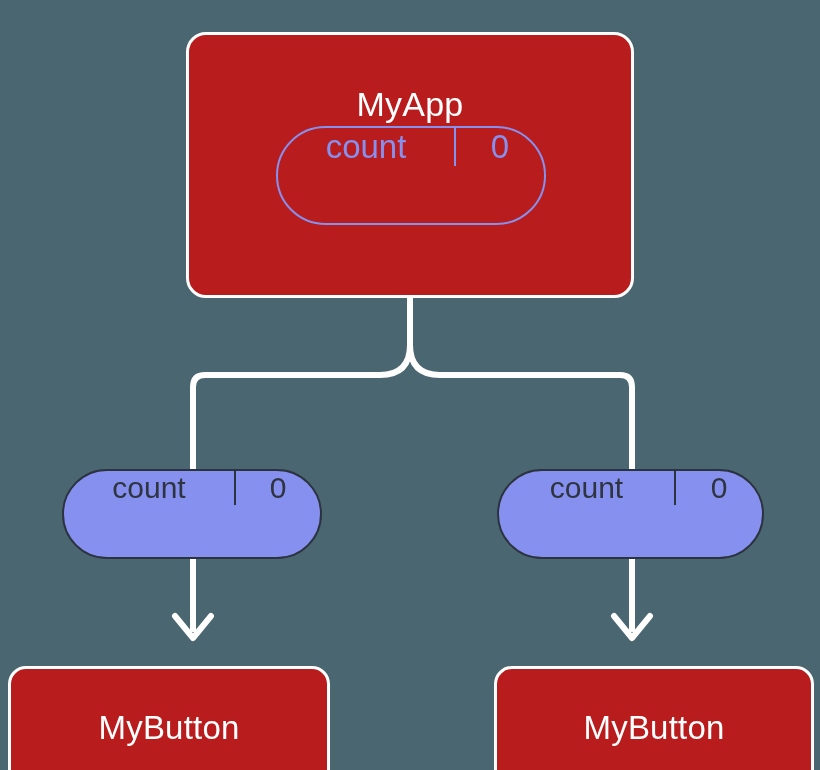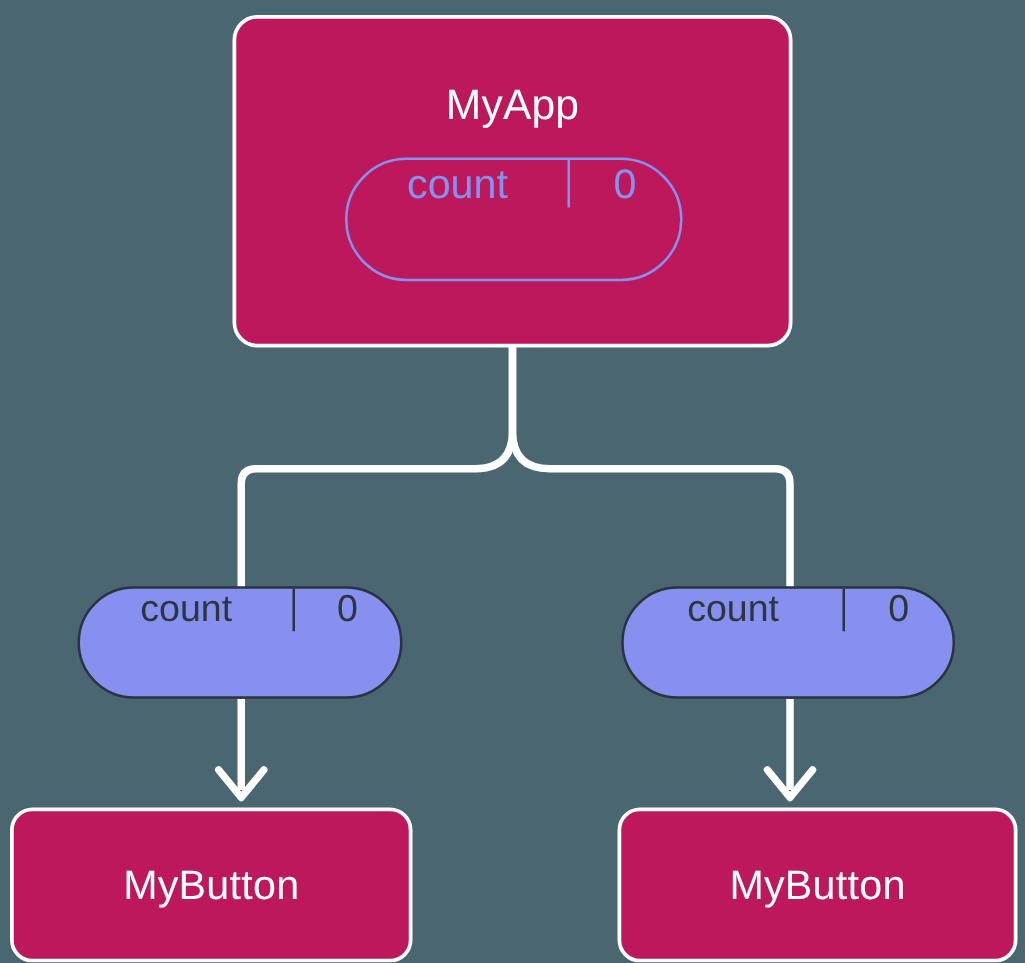--- a/index.html
+++ b/index.html
@@ -23,24 +23,25 @@
     left: 0;
     top: 0;
     width: 820px;
     height: 770px;
     pointer-events: none;
   }
 
   
   .card {
     position: absolute;
-    background: #be185d;
+    background: #b91c1c;
     border: 3px solid #ffffff;
     border-radius: 16px;
     box-sizing: border-box;
+    margin-top: 20px;
   }
   .card-title {
     color: #ffffff;
     font-size: 34px;
     font-weight: 400;
     text-align: center;
     letter-spacing: 0.2px;
     white-space: nowrap;
   }
 

